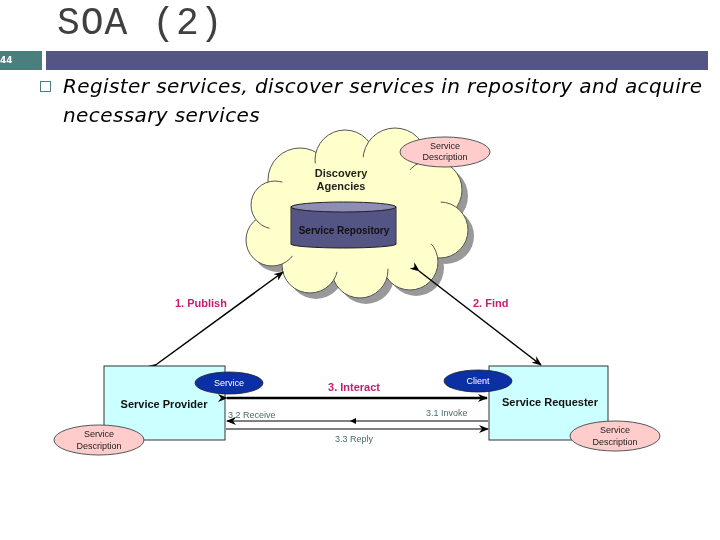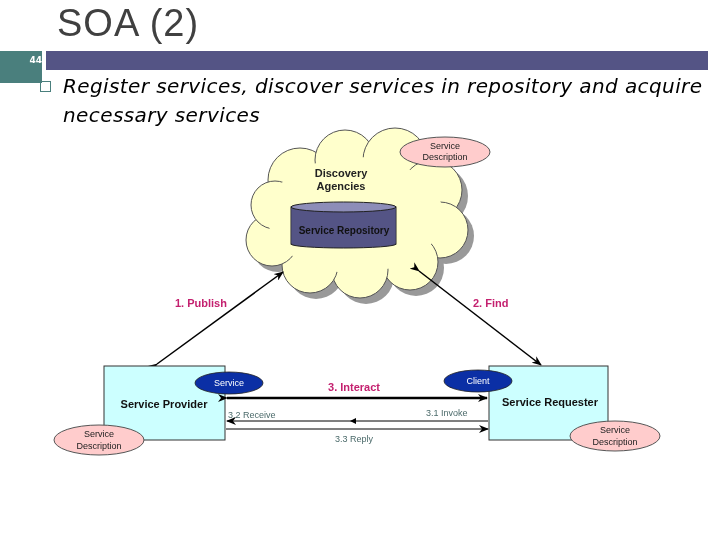--- a/index.html
+++ b/index.html
@@ -1,18 +1,18 @@
 <!DOCTYPE html>
 <html><head>
 <meta charset="utf-8">
 <style>
   html, body { margin: 0; padding: 0; }
   body { width: 720px; height: 540px; position: relative; background: #ffffff; overflow: hidden; font-family: "DejaVu Sans", sans-serif; }
-  .title { position: absolute; left: 57px; top: 2px; font-size: 38px; color: #404040; font-family: Liberation Sans, sans-serif; font-weight: normal; letter-spacing: 1px; }
-  .slide-num { position: absolute; left: 0; top: 51px; width: 42px; height: 32px; background: #4a7f7d; color: #fff; font-size: 9px; font-weight: bold; text-align: right; line-height: 19px; }
+  .title { position: absolute; left: 57px; top: 2px; font-size: 38px; color: #404040; font-family: Liberation Mono, monospace; font-weight: normal; letter-spacing: 1px; }
+  .slide-num { position: absolute; left: 0; top: 51px; width: 42px; height: 19px; background: #4a7f7d; color: #fff; font-size: 9px; font-weight: bold; text-align: left; line-height: 19px; }
   .title-bar { position: absolute; left: 46px; top: 51px; width: 662px; height: 19px; background: #545485; }
   .bullet-box { position: absolute; left: 40px; top: 81px; width: 11px; height: 11px; border: 1px solid #4a7f7d; box-sizing: border-box; }
   .bullet-text { position: absolute; left: 63px; top: 72px; width: 640px; font-size: 20px; line-height: 29px; color: #000; letter-spacing: 0.4px; font-style: italic; }
   svg { position: absolute; left: 0; top: 0; }
   .lbl { font-family: "Liberation Sans", sans-serif; }
 </style>
 </head>
 <body>
 
 <div class="title">SOA (2)</div>

